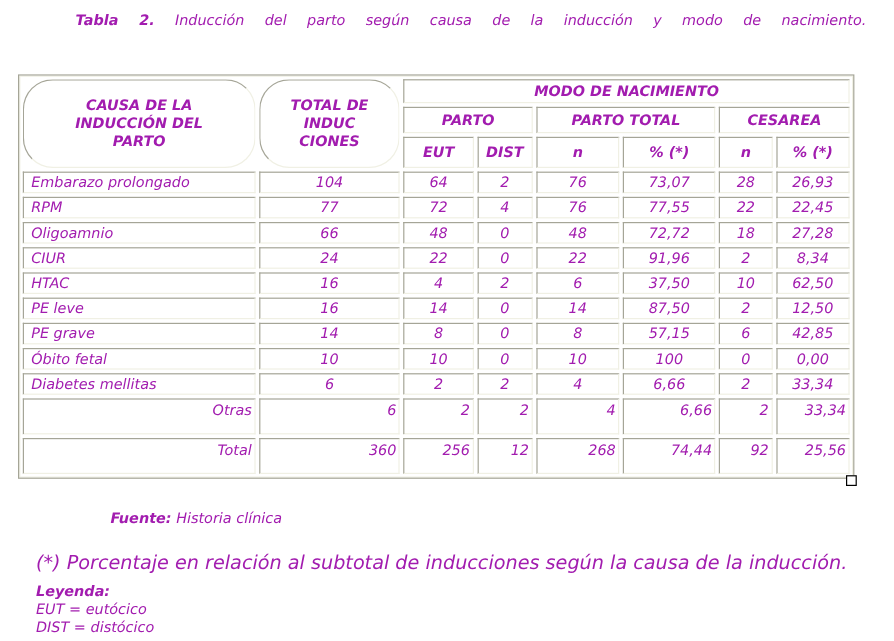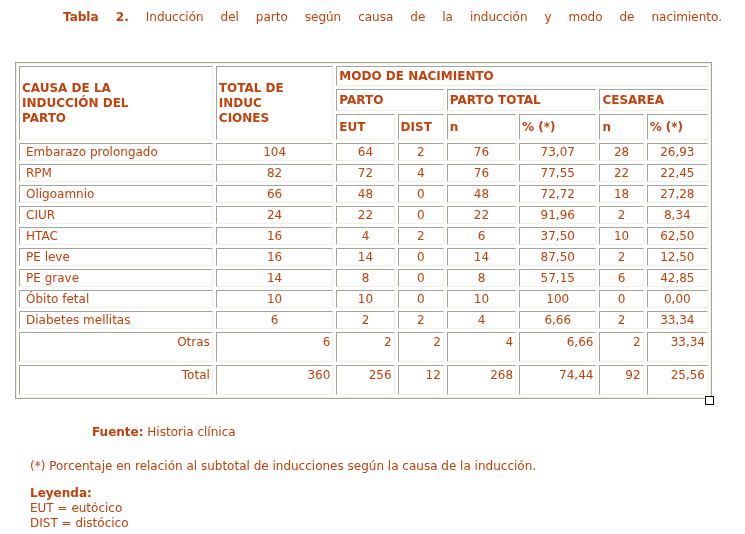--- a/index.html
+++ b/index.html
@@ -1,19 +1,19 @@
 <!DOCTYPE html>
 <html><head>
 <meta charset="utf-8">
 <style>
   html,body { margin:0; padding:0; background:#ffffff; }
   .page {
     position:relative; width:745px; height:534px; background:#ffffff;
     font-family:"DejaVu Sans","Liberation Sans",sans-serif;
-    color:#c2410c; overflow:hidden;
+    color:#a21caf; overflow:hidden;font-style:italic;
   }
   
   .title { position:absolute; left:63px; top:9px; width:659px; font-size:12px; line-height:16px; }
   .t-line { white-space:nowrap; }
   .just { text-align:justify; text-align-last:justify; word-spacing:3px; white-space:normal; }
   .title b { font-weight:bold; }
   
   table.main {
     position:absolute; left:15px; top:62px;
     border-collapse:separate; border-spacing:3px;
@@ -24,31 +24,31 @@
     font-size:12px;
   }
   th, td {
     box-sizing:border-box;
     border:1px solid;
     border-color:#a5a597 #f0f0e4 #f0f0e4 #a5a597;
     background:#ffffff;
     font-size:12px;
     overflow:hidden;
   }
-  th { font-weight:bold; text-align:left; vertical-align:middle; line-height:15px; padding:1px 2px; }
-  th.multiline { white-space:pre-line; }
+  th { font-weight:bold; text-align:center; vertical-align:middle; line-height:15px; padding:1px 2px; }
+  th.multiline { white-space:pre-line;border-radius:25px; }
   tr.h1 th { height:20px; }
   tr.h2 th { height:22px; }
   tr.h3 th { height:26px; }
   td { height:18px; line-height:14px; text-align:center; vertical-align:middle; padding:1px 2px; }
   td.label { text-align:left; padding-left:6px; }
   tr.tall td { height:30px; vertical-align:top; padding-top:2px;text-align:right; }
   
   .fuente  { position:absolute; left:48px; top:425px; font-size:12px;margin-left:44px; }
-  .note    { position:absolute; left:30px; top:459px; font-size:12px; }
+  .note    { position:absolute; left:30px; top:459px; font-size:16px; }
   .leyenda { position:absolute; left:30px; top:486px; font-size:12px; line-height:15px; }
   .leyenda .lbl { font-weight:bold; }
   
   .sq { position:absolute; left:705px; top:396px; width:7px; height:7px; border:1px solid #000; background:#fff; }
 </style>
 </head>
 <body>
 
 <div class="page">
 
@@ -97,21 +97,21 @@
           <td>104</td>
           <td>64</td>
           <td>2</td>
           <td>76</td>
           <td>73,07</td>
           <td>28</td>
           <td>26,93</td>
         </tr>
         <tr>
           <td class="label">RPM</td>
-          <td>82</td>
+          <td>77</td>
           <td>72</td>
           <td>4</td>
           <td>76</td>
           <td>77,55</td>
           <td>22</td>
           <td>22,45</td>
         </tr>
         <tr>
           <td class="label">Oligoamnio</td>
           <td>66</td>

